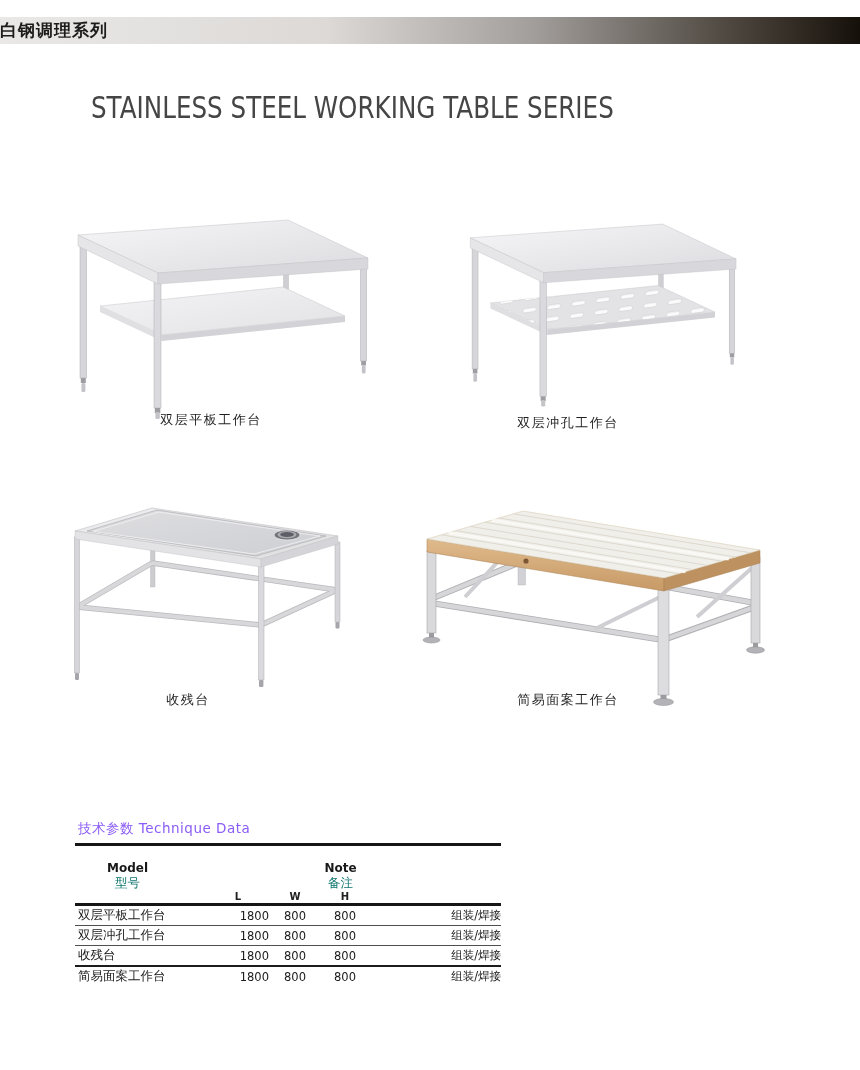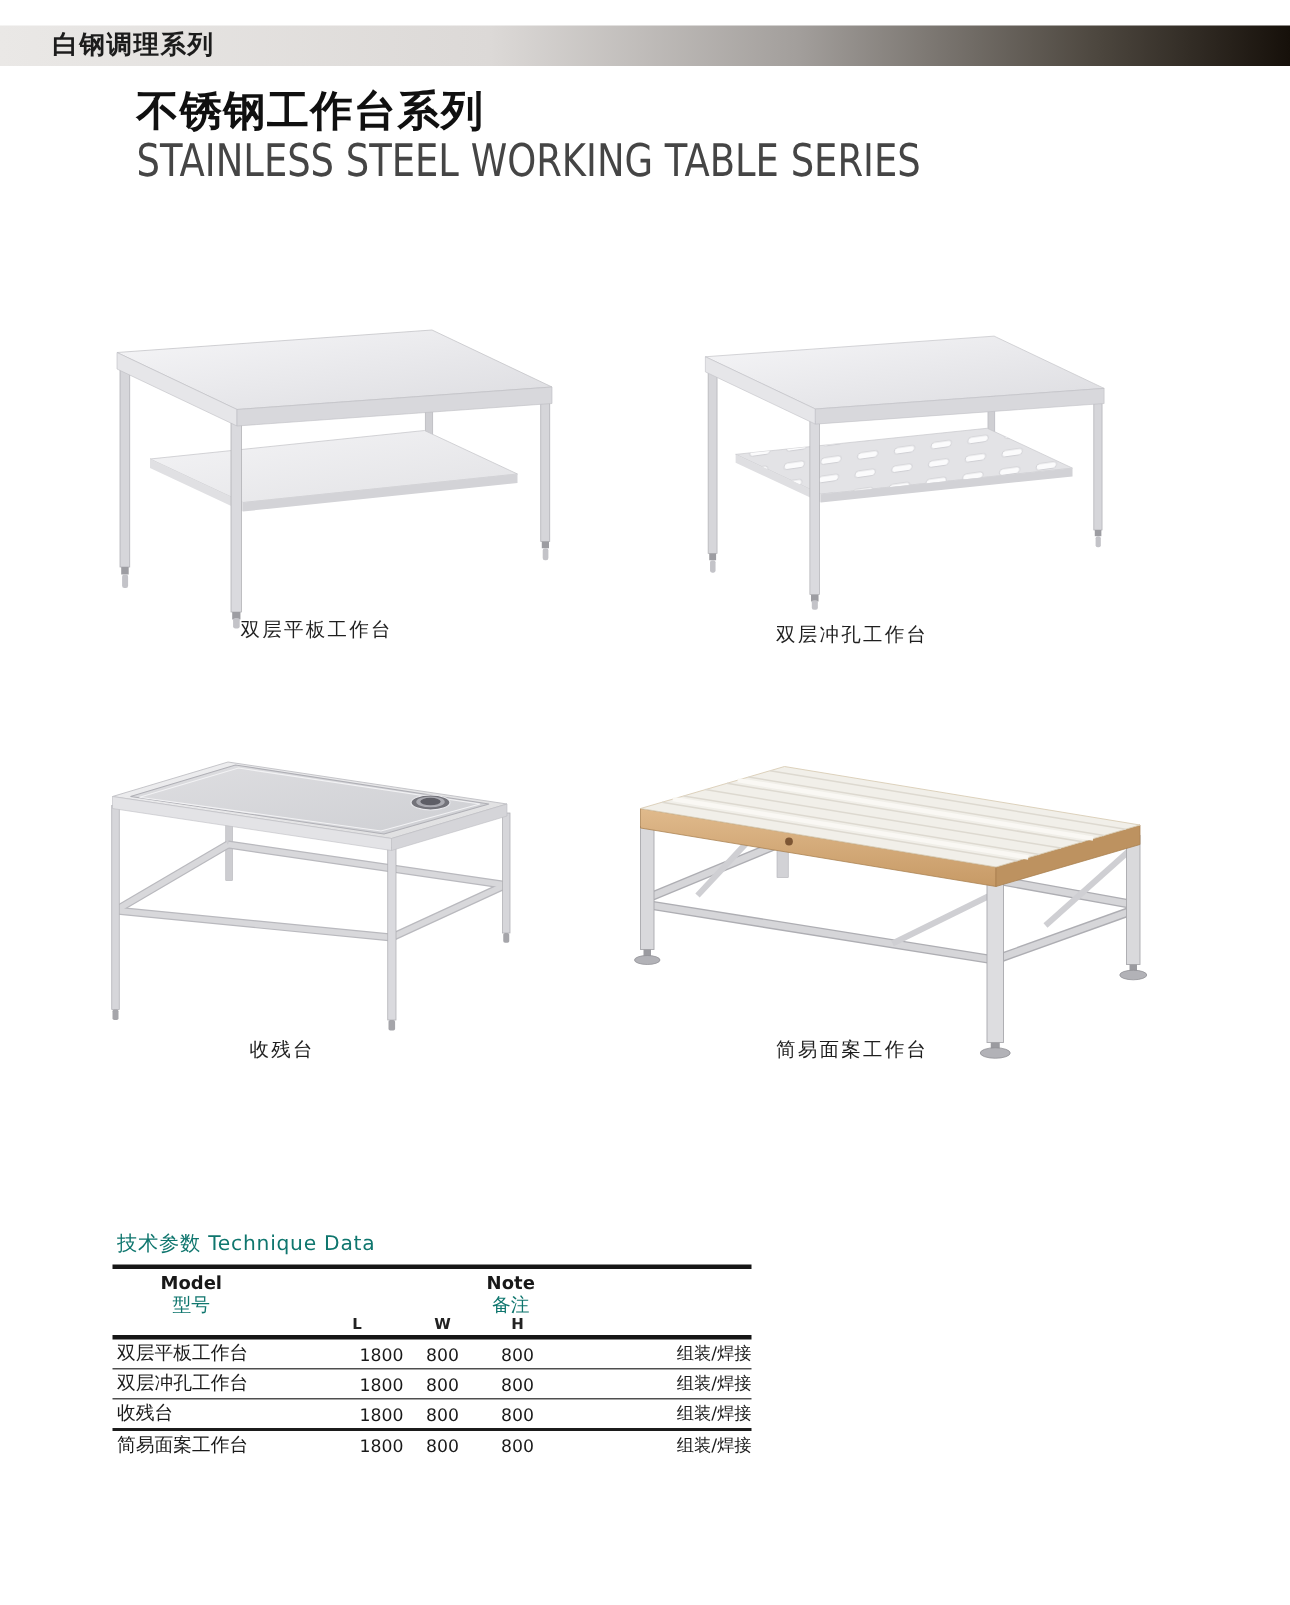--- a/index.html
+++ b/index.html
@@ -2,21 +2,21 @@
 <html><head>
 <meta charset="utf-8">
 <style>
   html,body{margin:0;padding:0;background:#ffffff;}
   .page{position:relative;width:860px;height:1070px;background:#ffffff;overflow:hidden;
         font-family:"DejaVu Sans","Liberation Sans",sans-serif;color:#1a1a1a;}
 
   
   .series-bar{position:absolute;left:0;top:17px;width:860px;height:27px;
     background:linear-gradient(90deg,#eae8e6 0%,#dcd9d7 38%,#a29e9b 62%,#4d473f 85%,#16100a 100%);}
-  .series-label{display:inline-block;padding-left:35px;line-height:27px;
+  .series-label{display:inline-block;line-height:27px;
     font-size:17px;font-weight:700;color:#1c1c1c;letter-spacing:1px;}
 
   
   .title-zh{position:absolute;left:91px;top:56px;margin:0;font-size:28px;line-height:36px;
     font-weight:700;color:#101010;letter-spacing:1px;}
   .title-en{position:absolute;left:91px;top:94px;font-size:30px;line-height:28px;
     font-weight:400;color:#454545;white-space:nowrap;letter-spacing:0;
     transform:scaleX(0.82);transform-origin:left top;}
 
   
@@ -28,23 +28,23 @@
   .product svg{display:block;width:100%;height:100%;}
 
   .caption{position:absolute;width:220px;text-align:center;font-size:13px;
     color:#1f1f1f;letter-spacing:1.5px;}
   .cap1{left:101px;top:411px;}
   .cap2{left:458px;top:414px;}
   .cap3{left:78px;top:691px;}
   .cap4{left:458px;top:691px;}
 
   
-  .tech-heading{position:absolute;left:78px;top:820px;font-size:13.5px;color:#0f766e;letter-spacing:0.5px;}
+  .tech-heading{position:absolute;left:78px;top:820px;font-size:13.5px;color:#8b5cf6;letter-spacing:0.5px;}
   .tech-table{position:absolute;left:75px;top:843px;width:426px;border-top:3px solid #161616;}
-  .t-head{display:flex;padding-top:3px;}
+  .t-head{display:flex;padding-top:16px;}
   .t-head .hc{text-align:center;}
   .th-model{width:105px;}
   .th-dim{width:205px;}
   .th-note{flex:1;}
   .t-head .en{font-size:12px;font-weight:700;line-height:13px;color:#181818;}
   .t-head .zh{font-size:12.5px;line-height:15px;color:#0f766e;}
   .t-sub{display:flex;height:13px;align-items:center;}
   .t-sub .sp{width:132px;}
   .t-sub .c{font-size:10px;font-weight:700;text-align:center;color:#222;}
   .t-sub .cl{width:62px;} .t-sub .cw{width:52px;} .t-sub .ch{width:48px;}
@@ -59,21 +59,20 @@
 </style>
 </head>
 <body>
 
 <div class="page">
 
   <div class="series-bar">
     <span class="series-label">白钢调理系列</span>
   </div>
 
-  <h1 class="title-zh">不锈钢工作台系列</h1>
   <div class="title-en">STAINLESS STEEL WORKING TABLE SERIES</div>
 
   <figure class="product p1">
     <svg viewBox="0 0 360 230">
       <defs>
         <linearGradient id="g1top" x1="0" y1="0" x2="1" y2="1">
           <stop offset="0" stop-color="#f6f6f8"></stop>
             <stop offset="1" stop-color="#dcdce0"></stop>
         </linearGradient>
         <linearGradient id="g1shelf" x1="0" y1="0" x2="1" y2="1">

